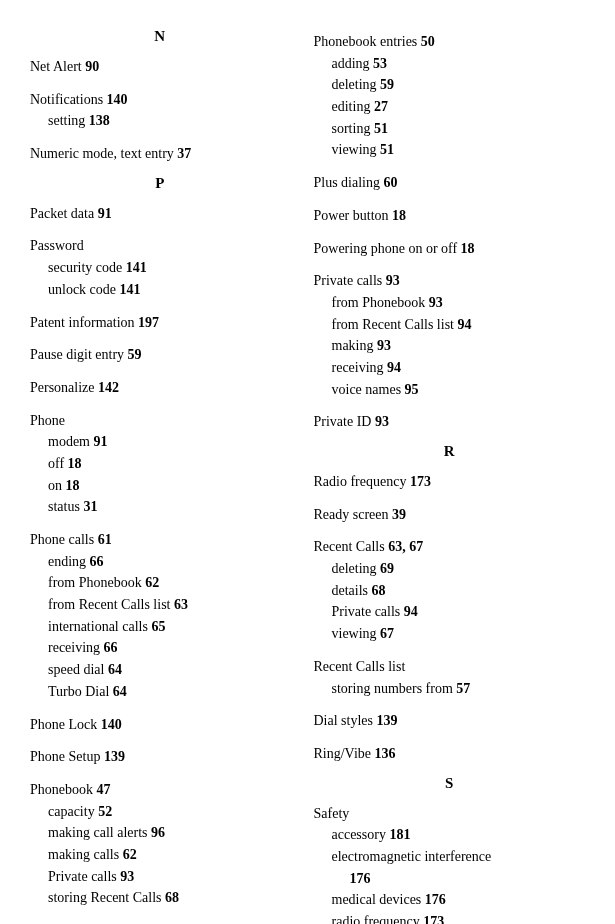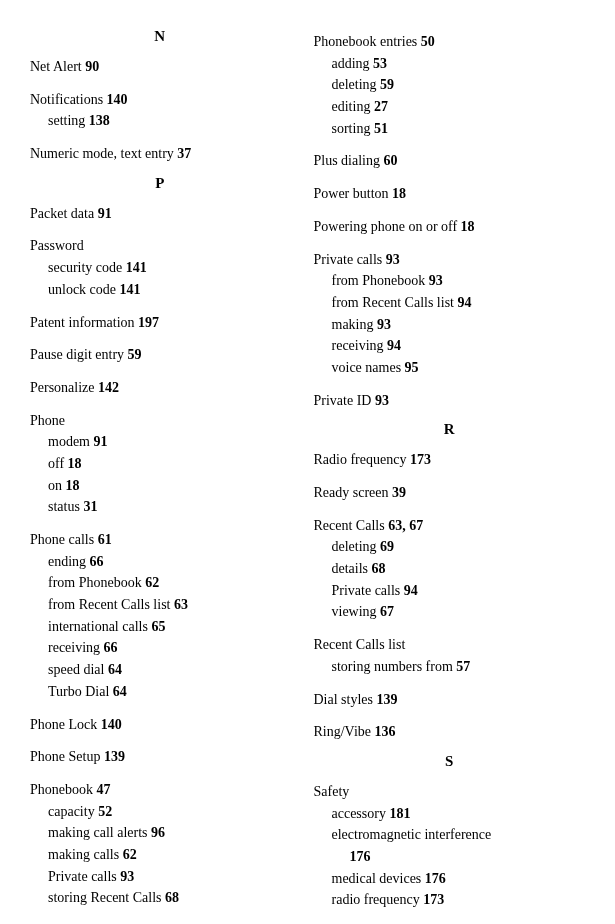--- a/index.html
+++ b/index.html
@@ -186,20 +186,23 @@
     </div>
       <div class="index-entry sub1">
       <span class="entry-text">deleting</span> <span class="entry-num">59</span>
     </div>
       <div class="index-entry sub1">
       <span class="entry-text">editing</span> <span class="entry-num">27</span>
     </div>
       <div class="index-entry sub1">
       <span class="entry-text">sorting</span> <span class="entry-num">51</span>
     </div>
+      <div class="index-entry sub1">
+      <span class="entry-text">viewing</span> <span class="entry-num">51</span>
+    </div>
       <div class="index-entry main">
       <span class="entry-text">Plus dialing</span> <span class="entry-num">60</span>
     </div>
       <div class="index-entry main">
       <span class="entry-text">Power button</span> <span class="entry-num">18</span>
     </div>
       <div class="index-entry main">
       <span class="entry-text">Powering phone on or off</span> <span class="entry-num">18</span>
     </div>
       <div class="index-entry main">

